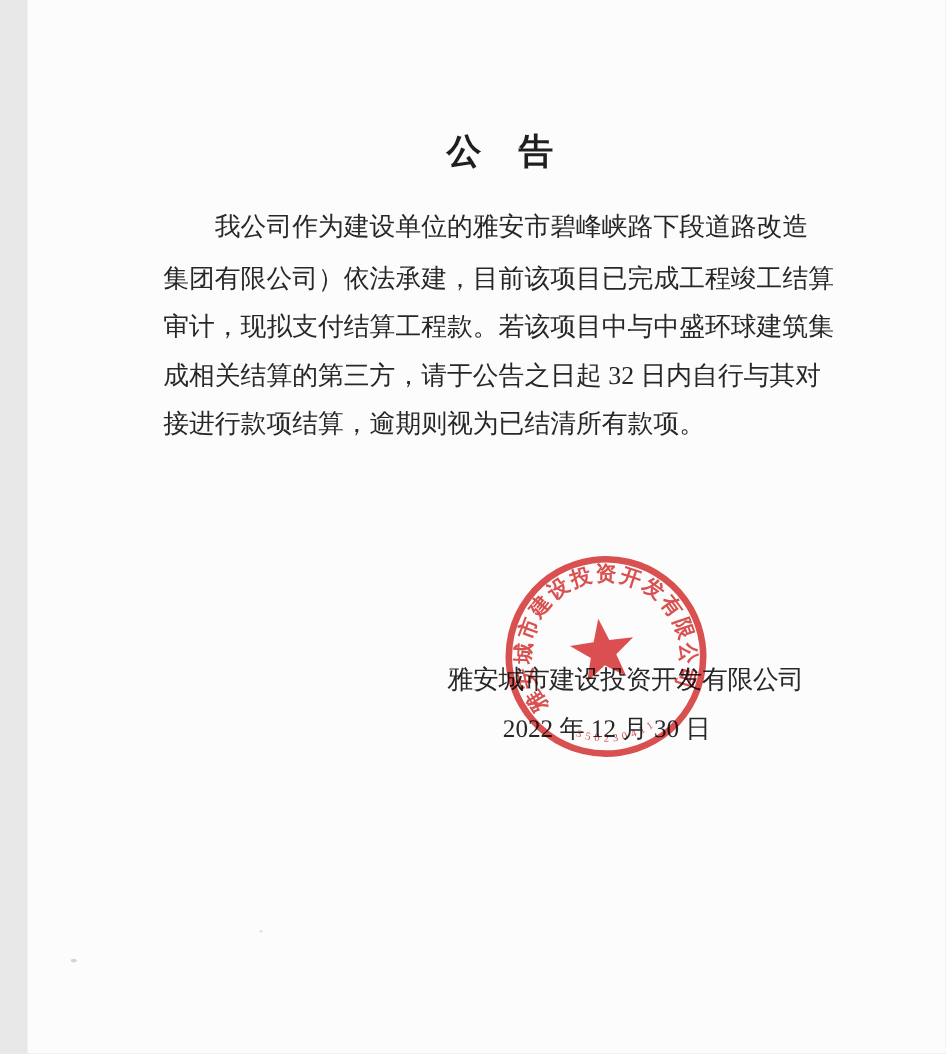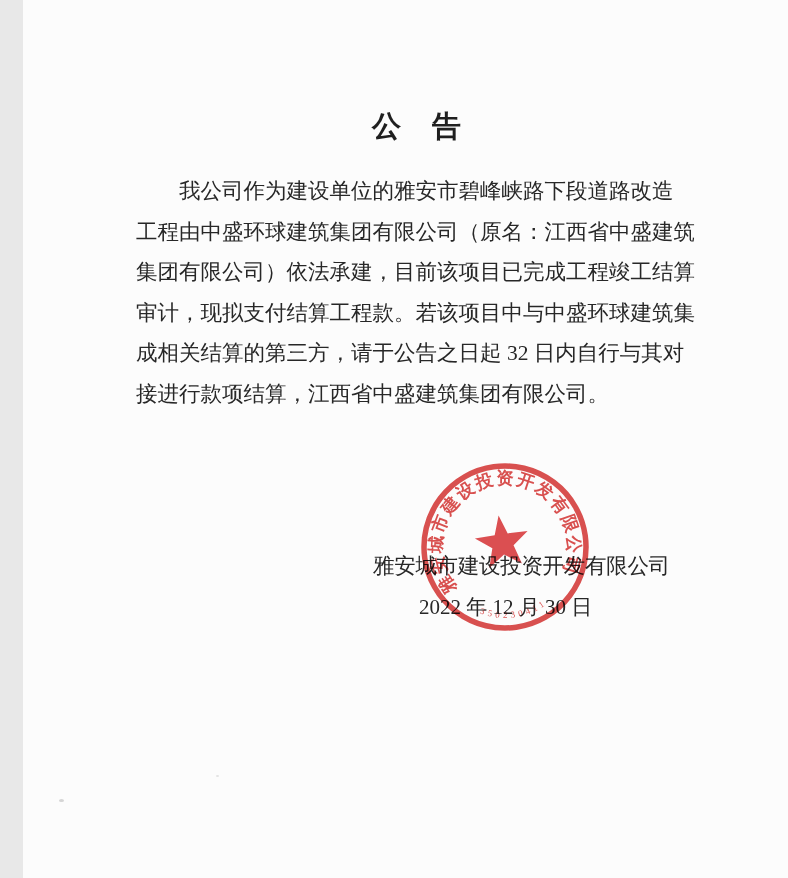--- a/index.html
+++ b/index.html
@@ -12,21 +12,21 @@
   .title {
     position:absolute; top:107px; left:0; width:100%;
     text-align:center; font-size:29px; font-weight:bold;
     color:#1f1f1f; letter-spacing:1px;
   }
   .body-text {
     position:absolute; top:171px; left:113px; width:562px;
     font-size:21.5px; line-height:40.5px; color:#272727;
   }
   .body-line { white-space:nowrap; }
-  .body-line.indent { text-indent:43px; }
+  .body-line.indent { text-indent:43px;font-family:Liberation Mono, monospace; }
   .signature {
     position:absolute; top:551px; left:350px;
     font-size:21.5px; color:#272727; white-space:nowrap; letter-spacing:-0.3px;
   }
   .date-line {
     position:absolute; top:593px; left:396px;
     font-size:21px; color:#272727; white-space:nowrap;
   }
   .seal {
     position:absolute; left:393px; top:458px; width:178px; height:178px;
@@ -43,25 +43,24 @@
 </style>
 </head>
 <body>
 
 <div class="page">
 
   <div class="title">公　告</div>
 
   <div class="body-text">
     <div class="body-line indent">我公司作为建设单位的雅安市碧峰峡路下段道路改造</div>
-    <div class="body-line">工程由中盛环球建筑集团有限公司（原名：江西省中盛建筑</div>
     <div class="body-line">集团有限公司）依法承建，目前该项目已完成工程竣工结算</div>
     <div class="body-line">审计，现拟支付结算工程款。若该项目中与中盛环球建筑集</div>
     <div class="body-line">成相关结算的第三方，请于公告之日起 32 日内自行与其对</div>
-    <div class="body-line">接进行款项结算，江西省中盛建筑集团有限公司。</div>
+    <div class="body-line">接进行款项结算，逾期则视为已结清所有款项。</div>
   </div>
 
   <div class="signature">雅安城市建设投资开发有限公司</div>
 
   <div class="date-line">2022 年 12 月 30 日</div>
 
   <svg class="seal" viewBox="0 0 178 178" xmlns="http://www.w3.org/2000/svg">
     <defs>
       <path id="sealTextArc" d="M 37.4 125.1 A 63 63 0 1 1 140.6 125.1" fill="none"></path>
       <path id="sealCodeArc" d="M 46.3 145.7 A 71 71 0 0 0 131.7 145.7" fill="none"></path>

